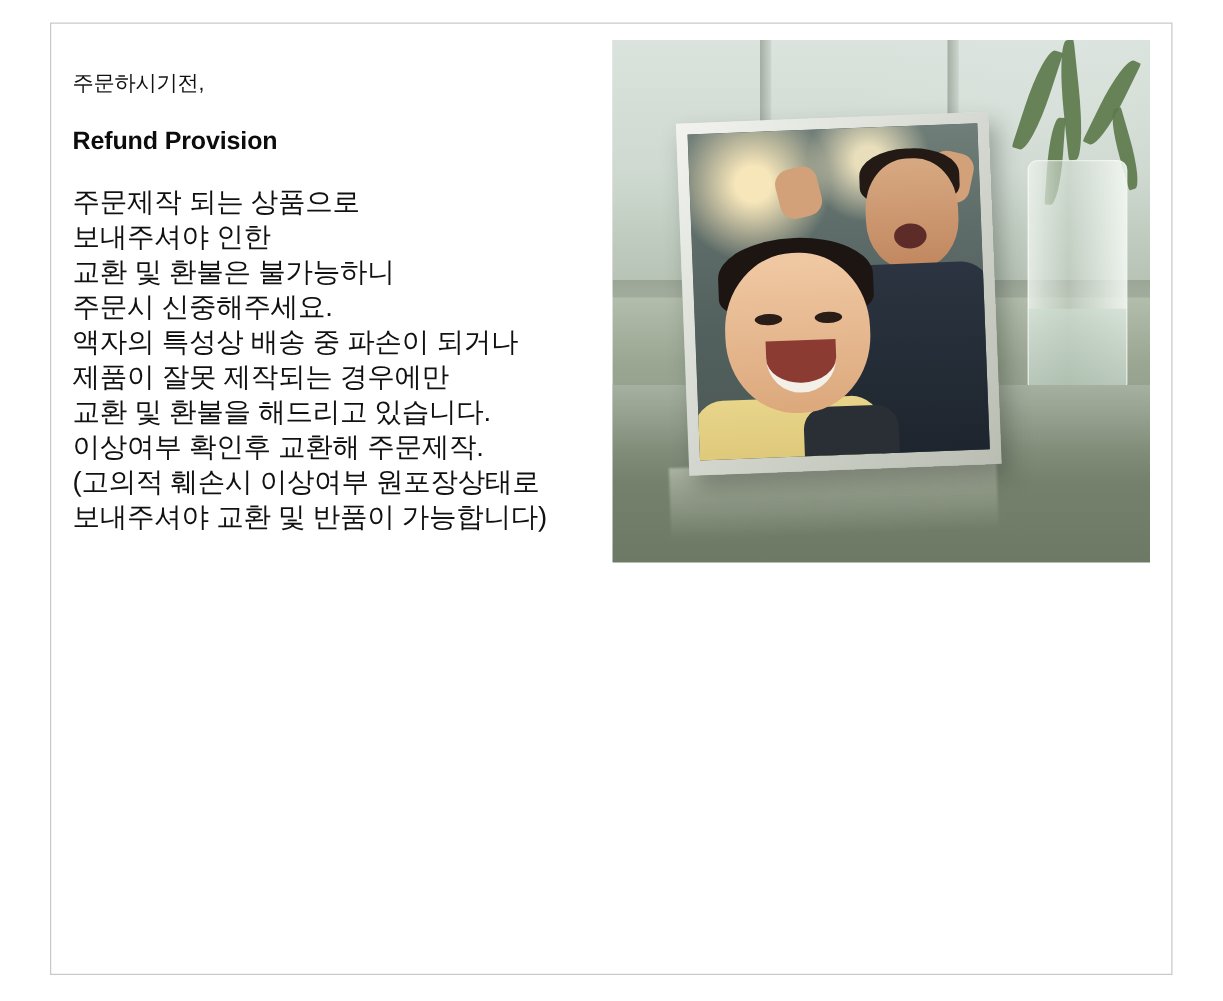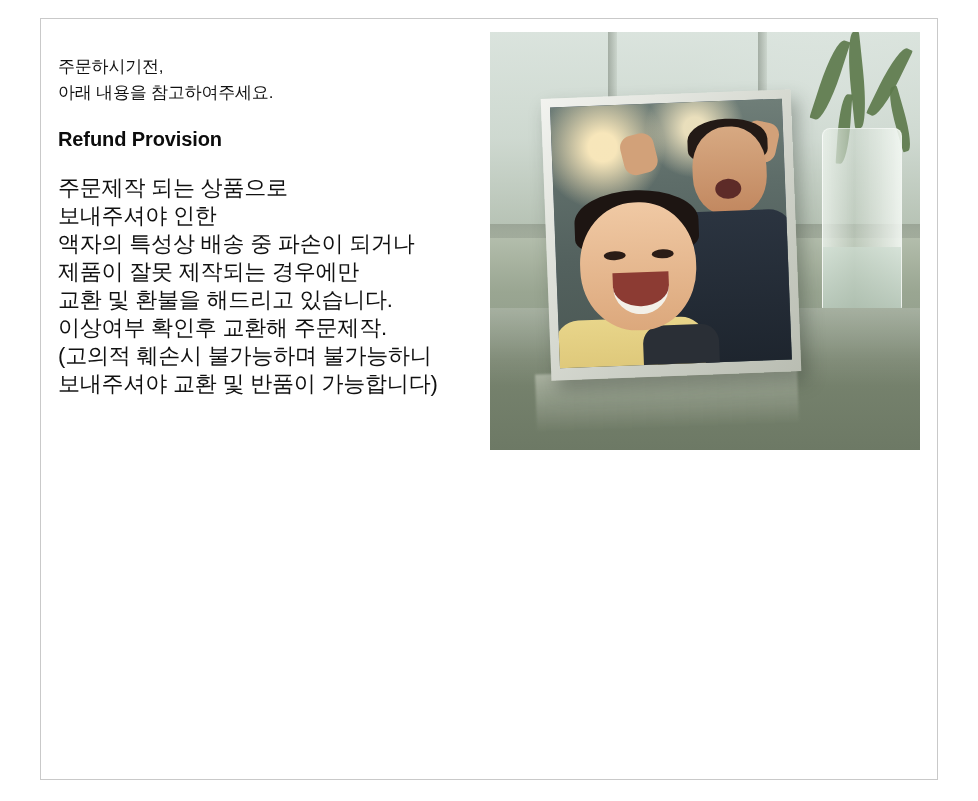--- a/index.html
+++ b/index.html
@@ -254,32 +254,33 @@
 </head>
 <body>
 
 <div class="page">
   <div class="frame"></div>
 
   <div class="content">
 
     <div class="intro">
       <div class="line">주문하시기전,</div>
-      <div class="line">아래 내용을 참고하여주세요.</div>
       <div class="spacer"></div>
       <div class="refund-title">Refund Provision</div>
       <div class="spacer"></div>
       <div class="intro-body">
         <div>주문제작 되는 상품으로</div>
         <div>보내주셔야 인한</div>
+        <div>교환 및 환불은 불가능하니</div>
+        <div>주문시 신중해주세요.</div>
         <div>액자의 특성상 배송 중 파손이 되거나</div>
         <div>제품이 잘못 제작되는 경우에만</div>
         <div>교환 및 환불을 해드리고 있습니다.</div>
         <div>이상여부 확인후 교환해 주문제작.</div>
-        <div>(고의적 훼손시 불가능하며 불가능하니</div>
+        <div>(고의적 훼손시 이상여부 원포장상태로</div>
         <div>보내주셔야 교환 및 반품이 가능합니다)</div>
       </div>
     </div>
 
     <div class="photo">
       <div class="photo-bg"></div>
       <div class="window-pane"></div>
       <div class="mullion" style="left:118px;"></div>
       <div class="mullion" style="left:268px;"></div>
       <div class="sill"></div>

